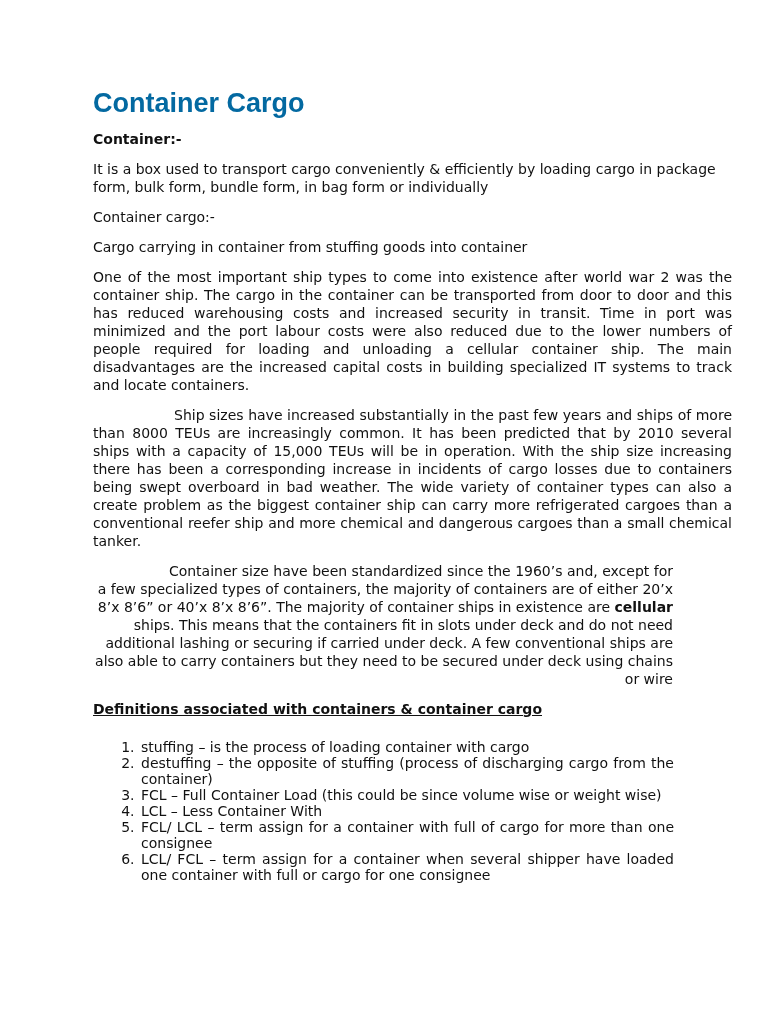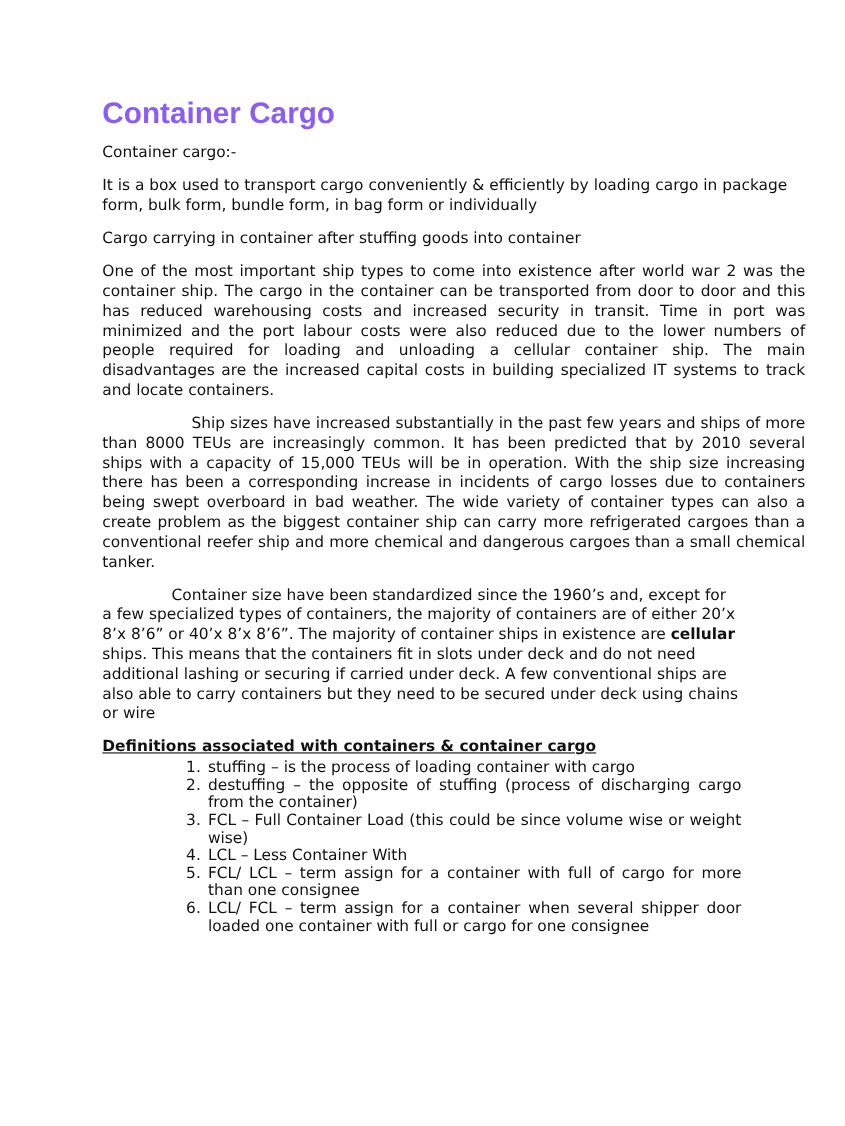--- a/index.html
+++ b/index.html
@@ -4,54 +4,55 @@
   <style>
     html, body { margin: 0; padding: 0; background: #ffffff; }
     body { width: 768px; height: 1024px; overflow: hidden; position: relative; }
     .page {
       position: absolute; left: 93px; top: 86px; width: 639px;
       font-family: "DejaVu Sans", sans-serif; font-size: 14px; color: #111111;
       line-height: 18px;
     }
     h1 {
       font-family: "Liberation Sans", sans-serif; font-weight: bold;
-      font-size: 27px; line-height: 34px; margin: 0 0 10px 0; color: #8b5cf6;
+      font-size: 27px; line-height: 34px; margin: 0 0 10px 0; color: #0369a1;
     }
     p { margin: 0 0 12px 0; }
     .bold { font-weight: bold; }
     .justify { text-align: justify; }
     .indent1 { text-indent: 81px; }
-    .indent2 { text-indent: 63px; }
+    .indent2 { text-indent: 63px; text-align: right; }
     .narrow { width: 580px; }
-    .heading-u { font-weight: bold; text-decoration: underline; margin-bottom: 2px; }
+    .heading-u { font-weight: bold; text-decoration: underline; margin-bottom: 21px; }
     ol { margin: 0; padding-left: 46px; width: 535px; line-height: 16px; }
     ol li { padding-left: 2px; }
-    ol.justify li { text-align: justify; margin-left: 48px; }
+    ol.justify li { text-align: justify; }
   </style>
 </head>
 <body>
 
 <div class="page">
   <h1>Container Cargo</h1>
 
+  <p class="bold">Container:-</p>
+  <p>It is a box used to transport cargo conveniently &amp; efficiently by loading cargo in package form, bulk form, bundle form, in bag form or individually</p>
+
   <p>Container cargo:-</p>
-
-  <p>It is a box used to transport cargo conveniently &amp; efficiently by loading cargo in package form, bulk form, bundle form, in bag form or individually</p>
-  <p>Cargo carrying in container after stuffing goods into container</p>
+  <p>Cargo carrying in container from stuffing goods into container</p>
 
 
   <p class="justify">One of the most important ship types to come into existence after world war 2 was the container ship. The cargo in the container can be transported from door to door and this has reduced warehousing costs and increased security in transit. Time in port was minimized and the port labour costs were also reduced due to the lower numbers of people required for loading and unloading a cellular container ship. The main disadvantages are the increased capital costs in building specialized IT systems to track and locate containers.</p>
 
   <p class="justify indent1">Ship sizes have increased substantially in the past few years and ships of more than 8000 TEUs are increasingly common. It has been predicted that by 2010 several ships with a capacity of 15,000 TEUs will be in operation. With the ship size increasing there has been a corresponding increase in incidents of cargo losses due to containers being swept overboard in bad weather. The wide variety of container types can also a create problem as the biggest container ship can carry more refrigerated cargoes than a conventional reefer ship and more chemical and dangerous cargoes than a small chemical tanker.</p>
 
   <p class="indent2 narrow"><span>Container size have been standardized since the 1960’s and, except for a few specialized types of containers, the majority of containers are of either 20’x 8’x 8’6” or 40’x 8’x 8’6”. The majority of container ships in existence are </span><span class="bold">cellular</span><span> ships. This means that the containers fit in slots under deck and do not need additional lashing or securing if carried under deck. A few conventional ships are also able to carry containers but they need to be secured under deck using chains or wire</span></p>
 
   <p class="heading-u">Definitions associated with containers &amp; container cargo</p>
 
   <ol class="justify">
     <li>stuffing – is the process of loading container with cargo</li>
     <li>destuffing – the opposite of stuffing (process of discharging cargo from the container)</li>
     <li>FCL – Full Container Load (this could be since volume wise or weight wise)</li>
     <li>LCL – Less Container With</li>
     <li>FCL/ LCL – term assign for a container with full of cargo for more than one consignee</li>
-    <li>LCL/ FCL – term assign for a container when several shipper door loaded one container with full or cargo for one consignee</li>
+    <li>LCL/ FCL – term assign for a container when several shipper have loaded one container with full or cargo for one consignee</li>
   </ol>
 </div>
 
 </body></html>

